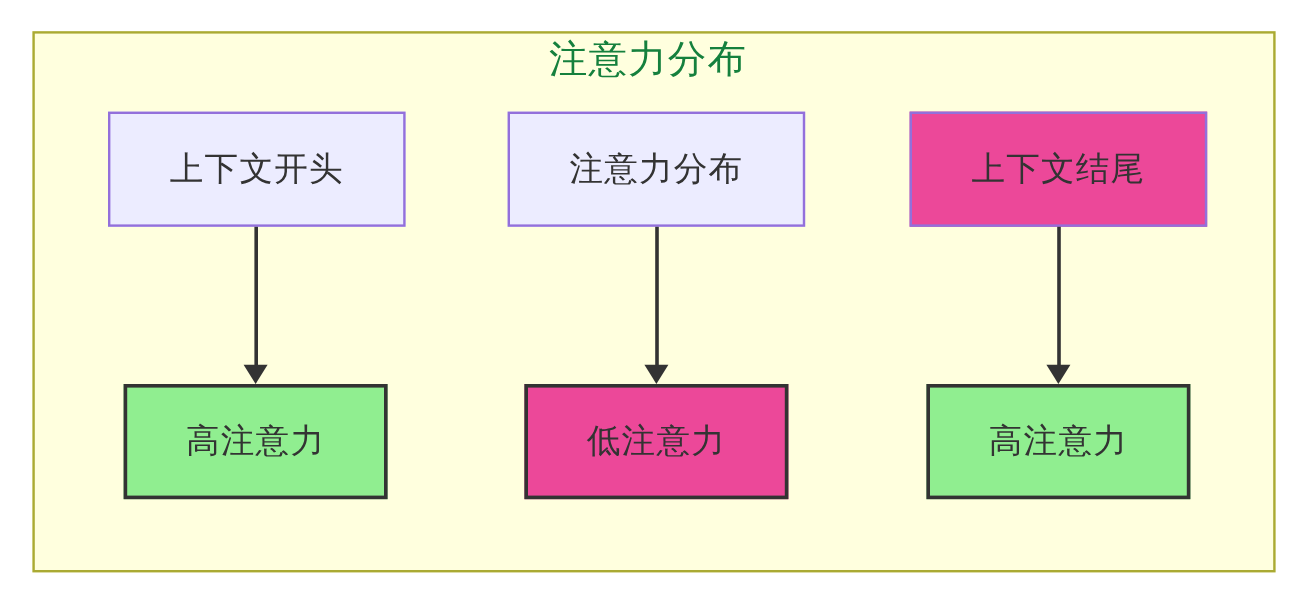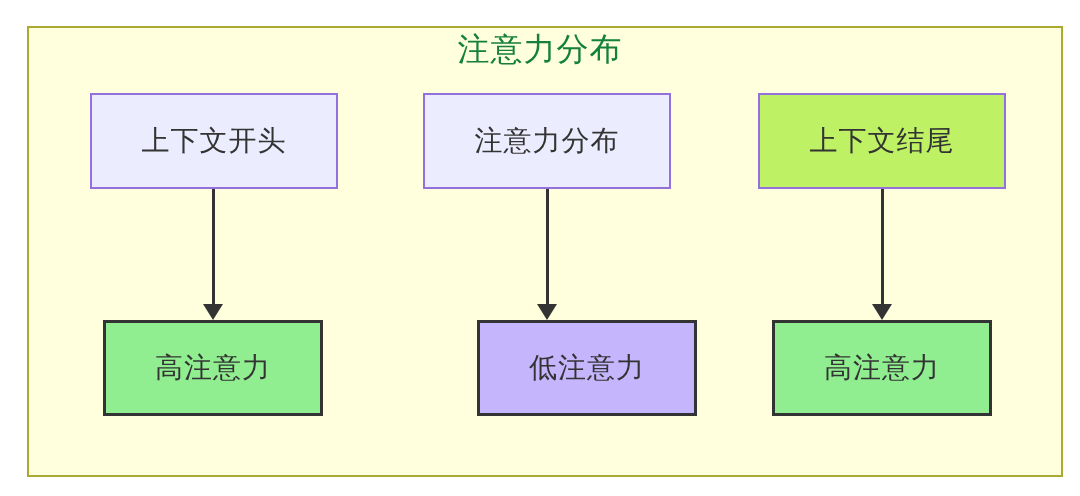--- a/index.html
+++ b/index.html
@@ -96,36 +96,36 @@
   <div class="cluster" style="background-color: rgb(255, 255, 222); border-color: rgb(170, 170, 51);"></div>
 
   <div class="diagram-title" style="color: #15803d;">注意力分布</div>
 
   <div class="node node-context ctx-a" style="background-color: rgb(236, 236, 255); border-color: rgb(147, 112, 219);">
     <span>上下文开头</span>
   </div>
   <div class="node node-context ctx-b" style="background-color: rgb(236, 236, 255); border-color: rgb(147, 112, 219);">
     <span>注意力分布</span>
   </div>
-  <div class="node node-context ctx-c" style="background-color: #bef264; border-color: rgb(147, 112, 219);">
+  <div class="node node-context ctx-c" style="background-color: #ec4899; border-color: rgb(147, 112, 219);">
     <span>上下文结尾</span>
   </div>
 
   <div class="edge-line line-a" style="background-color: rgb(51, 51, 51);"></div>
   <div class="edge-head head-a" style="border-top-color: rgb(51, 51, 51);"></div>
 
   <div class="edge-line line-b" style="background-color: rgb(51, 51, 51);"></div>
   <div class="edge-head head-b" style="border-top-color: rgb(51, 51, 51);"></div>
 
   <div class="edge-line line-c" style="background-color: rgb(51, 51, 51);"></div>
   <div class="edge-head head-c" style="border-top-color: rgb(51, 51, 51);"></div>
 
   <div class="node node-attn attn-a" style="background-color: rgb(144, 238, 144); border-color: rgb(51, 51, 51);">
     <span>高注意力</span>
   </div>
-  <div class="node node-attn attn-b" style="background-color: #c4b5fd; border-color: rgb(51, 51, 51); margin-left: 40px;">
+  <div class="node node-attn attn-b" style="background-color: #ec4899; border-color: rgb(51, 51, 51);">
     <span>低注意力</span>
   </div>
   <div class="node node-attn attn-c" style="background-color: rgb(144, 238, 144); border-color: rgb(51, 51, 51);">
     <span>高注意力</span>
   </div>
 
 </div>
 
 </body></html>

